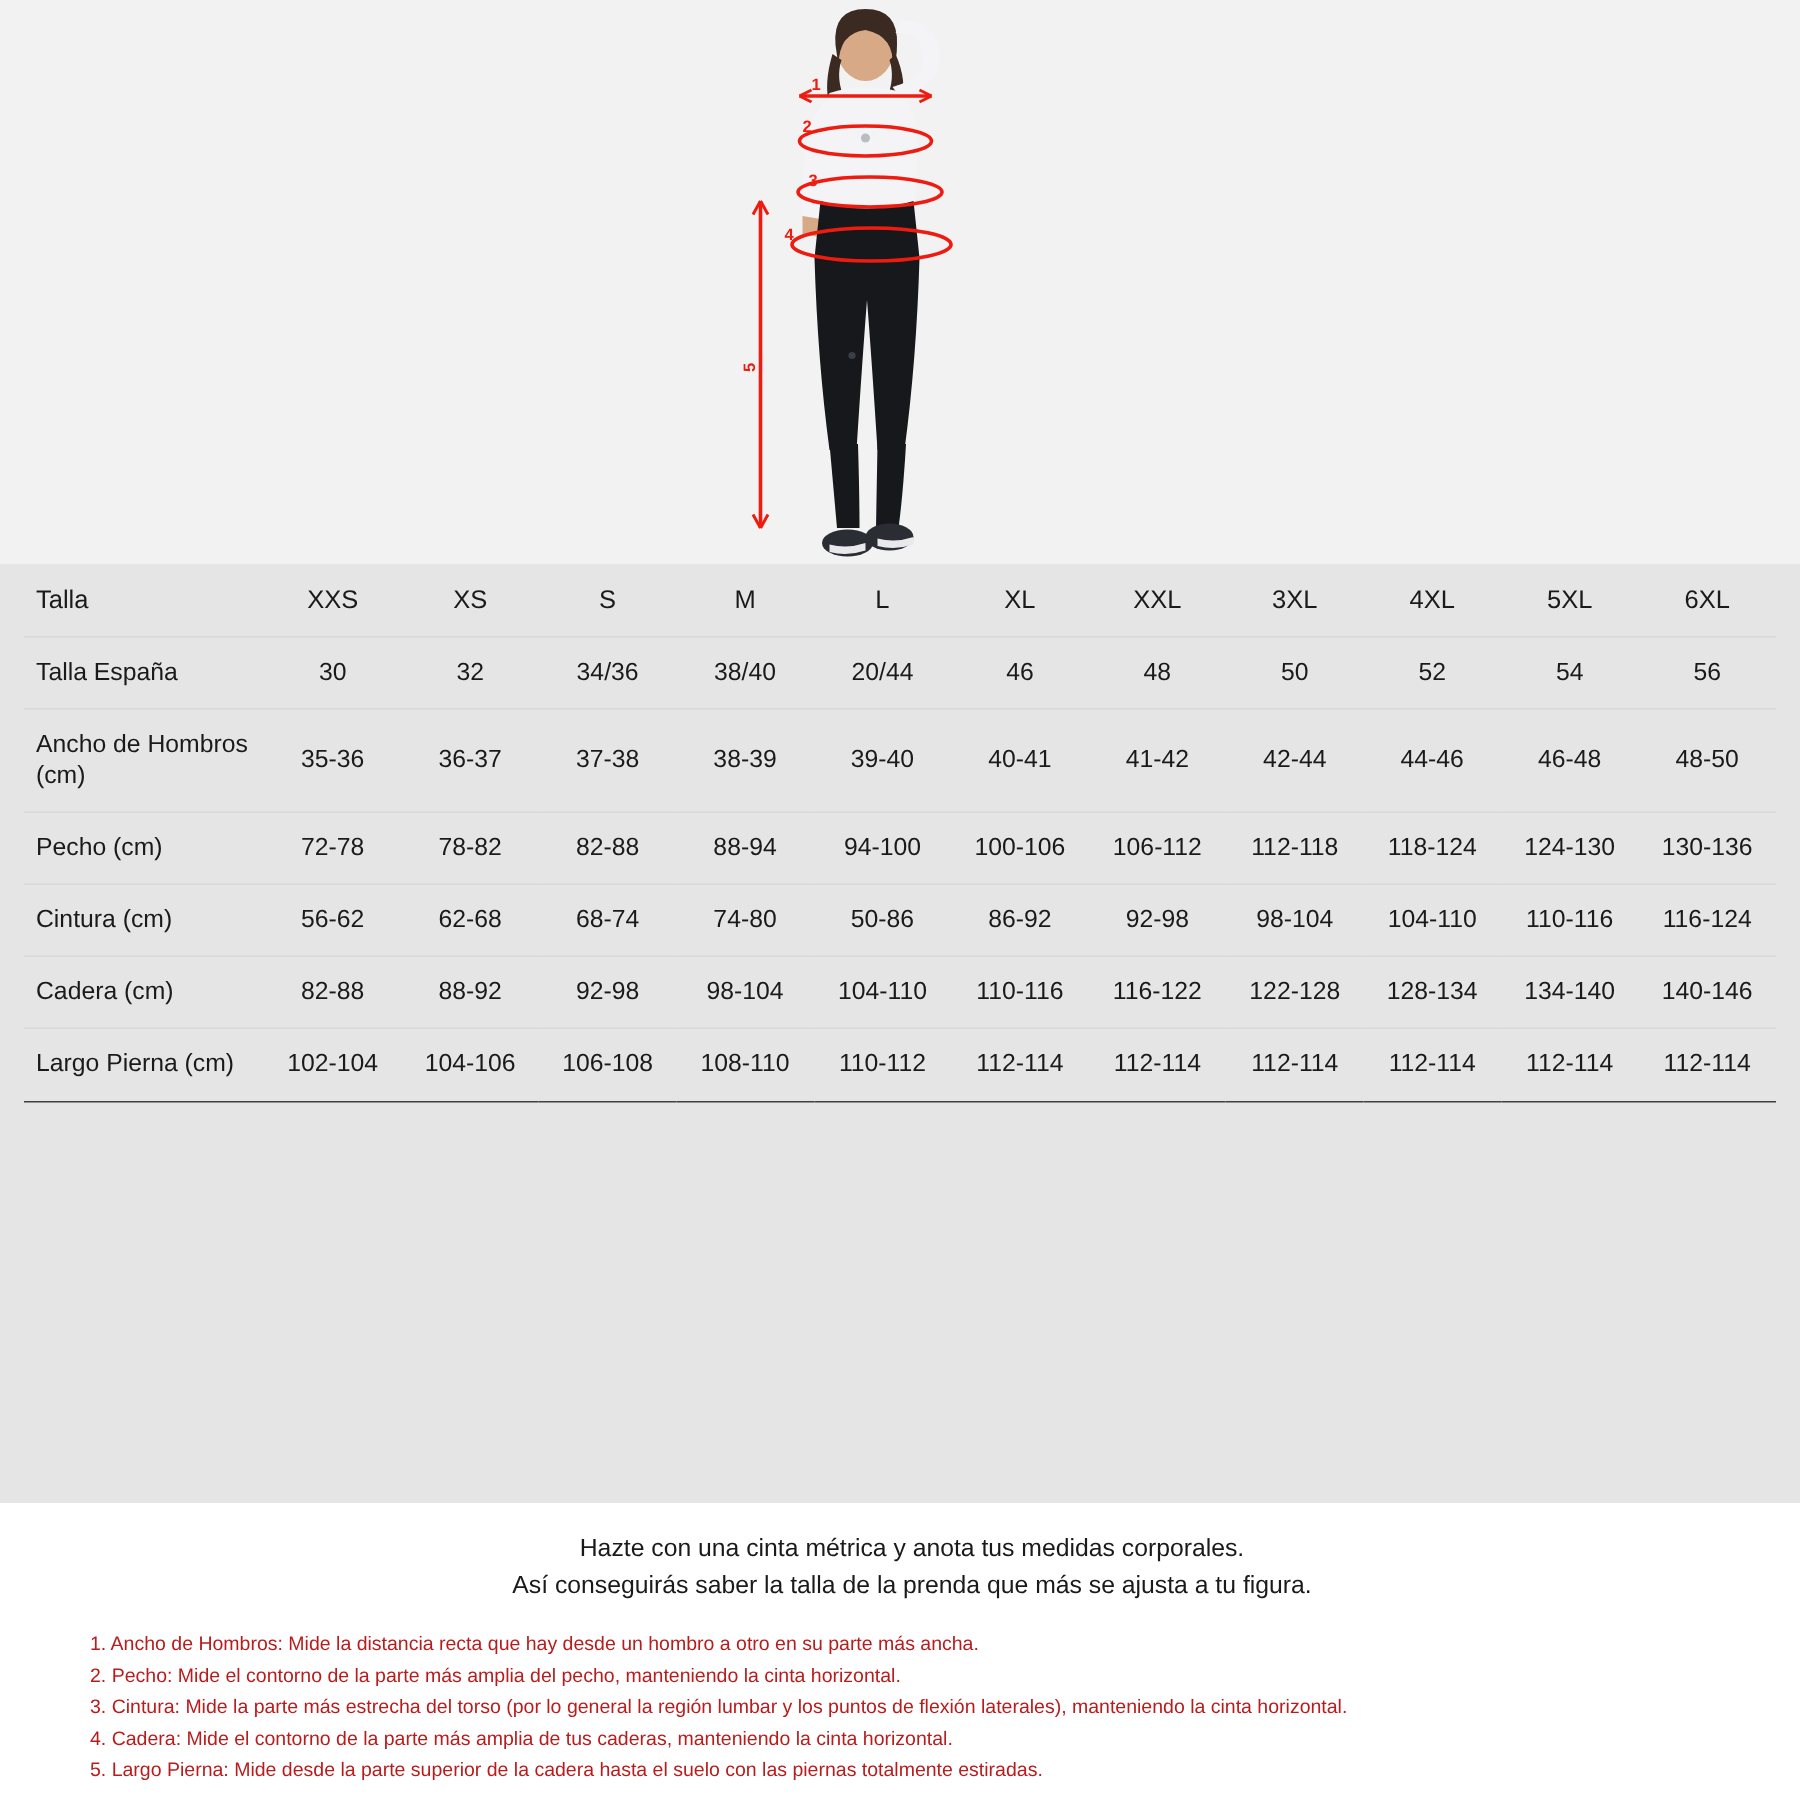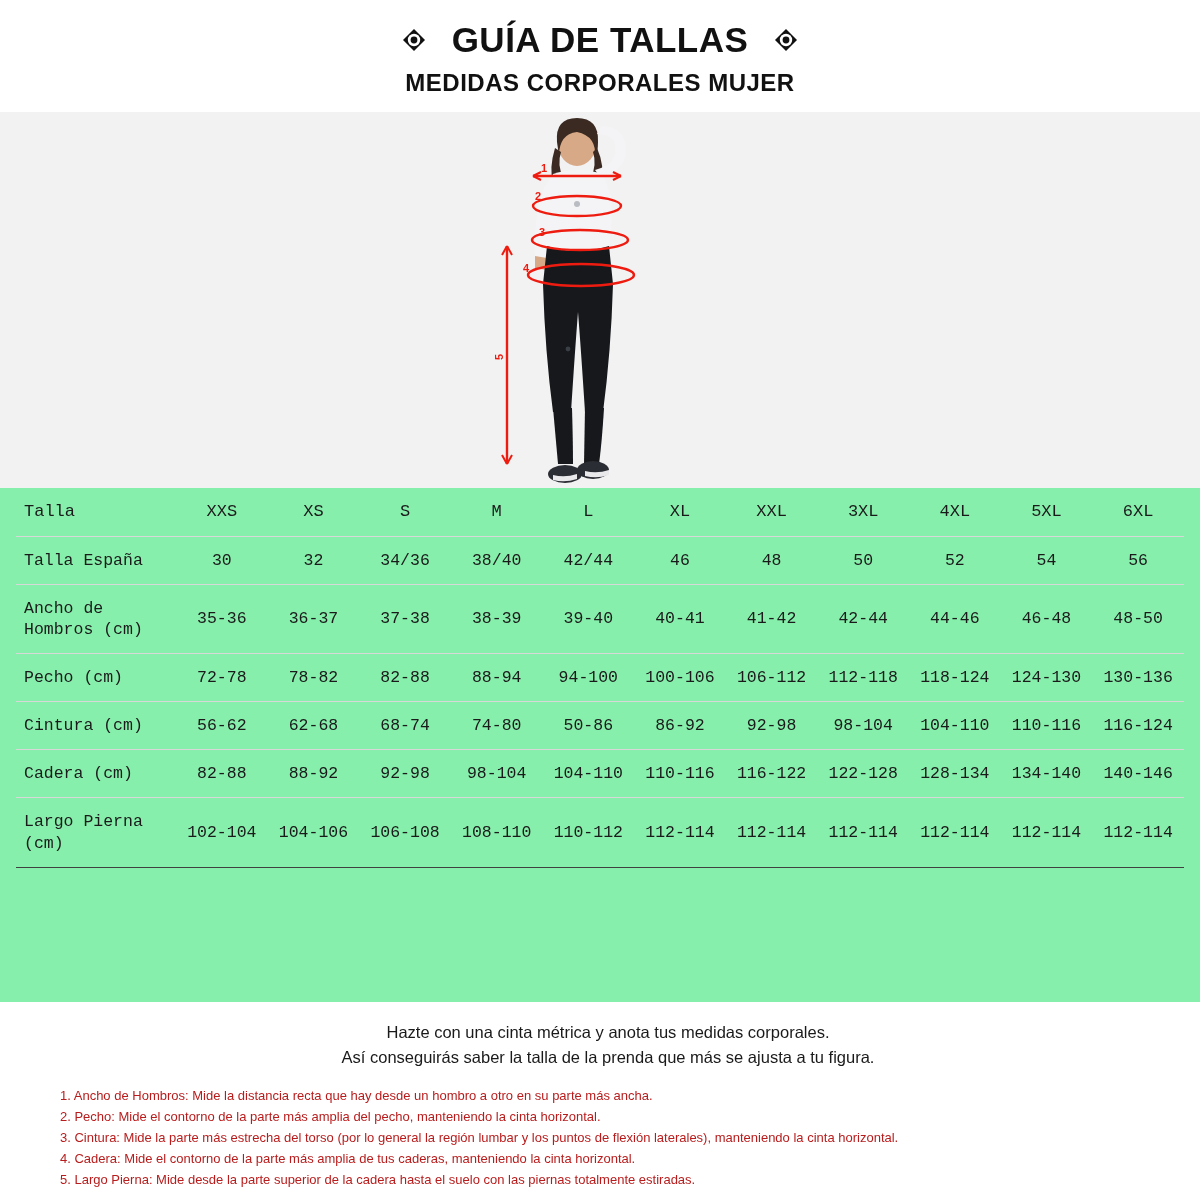--- a/index.html
+++ b/index.html
@@ -72,24 +72,23 @@
     left: 50%;
     transform: translateX(-50%);
     top: 0;
     width: 230px;
     height: 376px;
   }
 
   
   .table-wrap {
     flex: 1;
-    background: #86efac;
+    background: #e5e5e5;
     padding: 0 16px;
     box-sizing: border-box;
-    font-family: Liberation Mono, monospace;
   }
   table.sizes {
     width: 100%;
     border-collapse: collapse;
     table-layout: fixed;
   }
   table.sizes td {
     border-bottom: 1px solid #d8d8d8;
     font-size: 16.5px;
     color: #1a1a1a;
@@ -139,40 +138,20 @@
     color: #b91c1c;
     line-height: 1.62;
     white-space: nowrap;
   }
 </style>
 </head>
 <body>
 
 <div class="page">
 
-  <div class="header">
-    <div class="title-row">
-      <span class="target-icon">
-        <svg width="24" height="24" viewBox="0 0 24 24" aria-hidden="true">
-          <polygon points="12,1 23,12 12,23 1,12" fill="#111111"></polygon>
-          <circle cx="12" cy="12" r="6.2" fill="#ffffff"></circle>
-          <circle cx="12" cy="12" r="3.4" fill="#111111"></circle>
-        </svg>
-      </span>
-      <span class="title-main">GUÍA DE TALLAS</span>
-      <span class="target-icon">
-        <svg width="24" height="24" viewBox="0 0 24 24" aria-hidden="true">
-          <polygon points="12,1 23,12 12,23 1,12" fill="#111111"></polygon>
-          <circle cx="12" cy="12" r="6.2" fill="#ffffff"></circle>
-          <circle cx="12" cy="12" r="3.4" fill="#111111"></circle>
-        </svg>
-      </span>
-    </div>
-    <div class="subtitle">MEDIDAS CORPORALES MUJER</div>
-  </div>
 
   <div class="figure-panel">
     <div class="model">
       <svg width="230" height="376" viewBox="0 0 230 376" aria-hidden="true">
 
         <ellipse cx="92" cy="32" rx="19" ry="22" fill="#d8a986"></ellipse>
         <path d="M72 30 Q70 6 92 6 Q114 6 113 30 Q113 40 110 46 Q112 24 92 20 Q74 22 74 44 Z" fill="#3a2a22"></path>
         <path d="M70 36 Q64 56 68 70 L78 66 Q72 52 76 40 Z" fill="#3a2a22"></path>
         <path d="M112 36 Q120 54 116 70 L106 66 Q112 52 108 40 Z" fill="#3a2a22"></path>
 
@@ -239,21 +218,21 @@
           <td>4XL</td>
           <td>5XL</td>
           <td>6XL</td>
         </tr>
         <tr>
           <td class="rowhead">Talla España</td>
           <td>30</td>
           <td>32</td>
           <td>34/36</td>
           <td>38/40</td>
-          <td>42/44</td>
+          <td>20/44</td>
           <td>46</td>
           <td>48</td>
           <td>50</td>
           <td>52</td>
           <td>54</td>
           <td>56</td>
         </tr>
         <tr>
           <td class="rowhead">Ancho de Hombros (cm)</td>
           <td>35-36</td>

